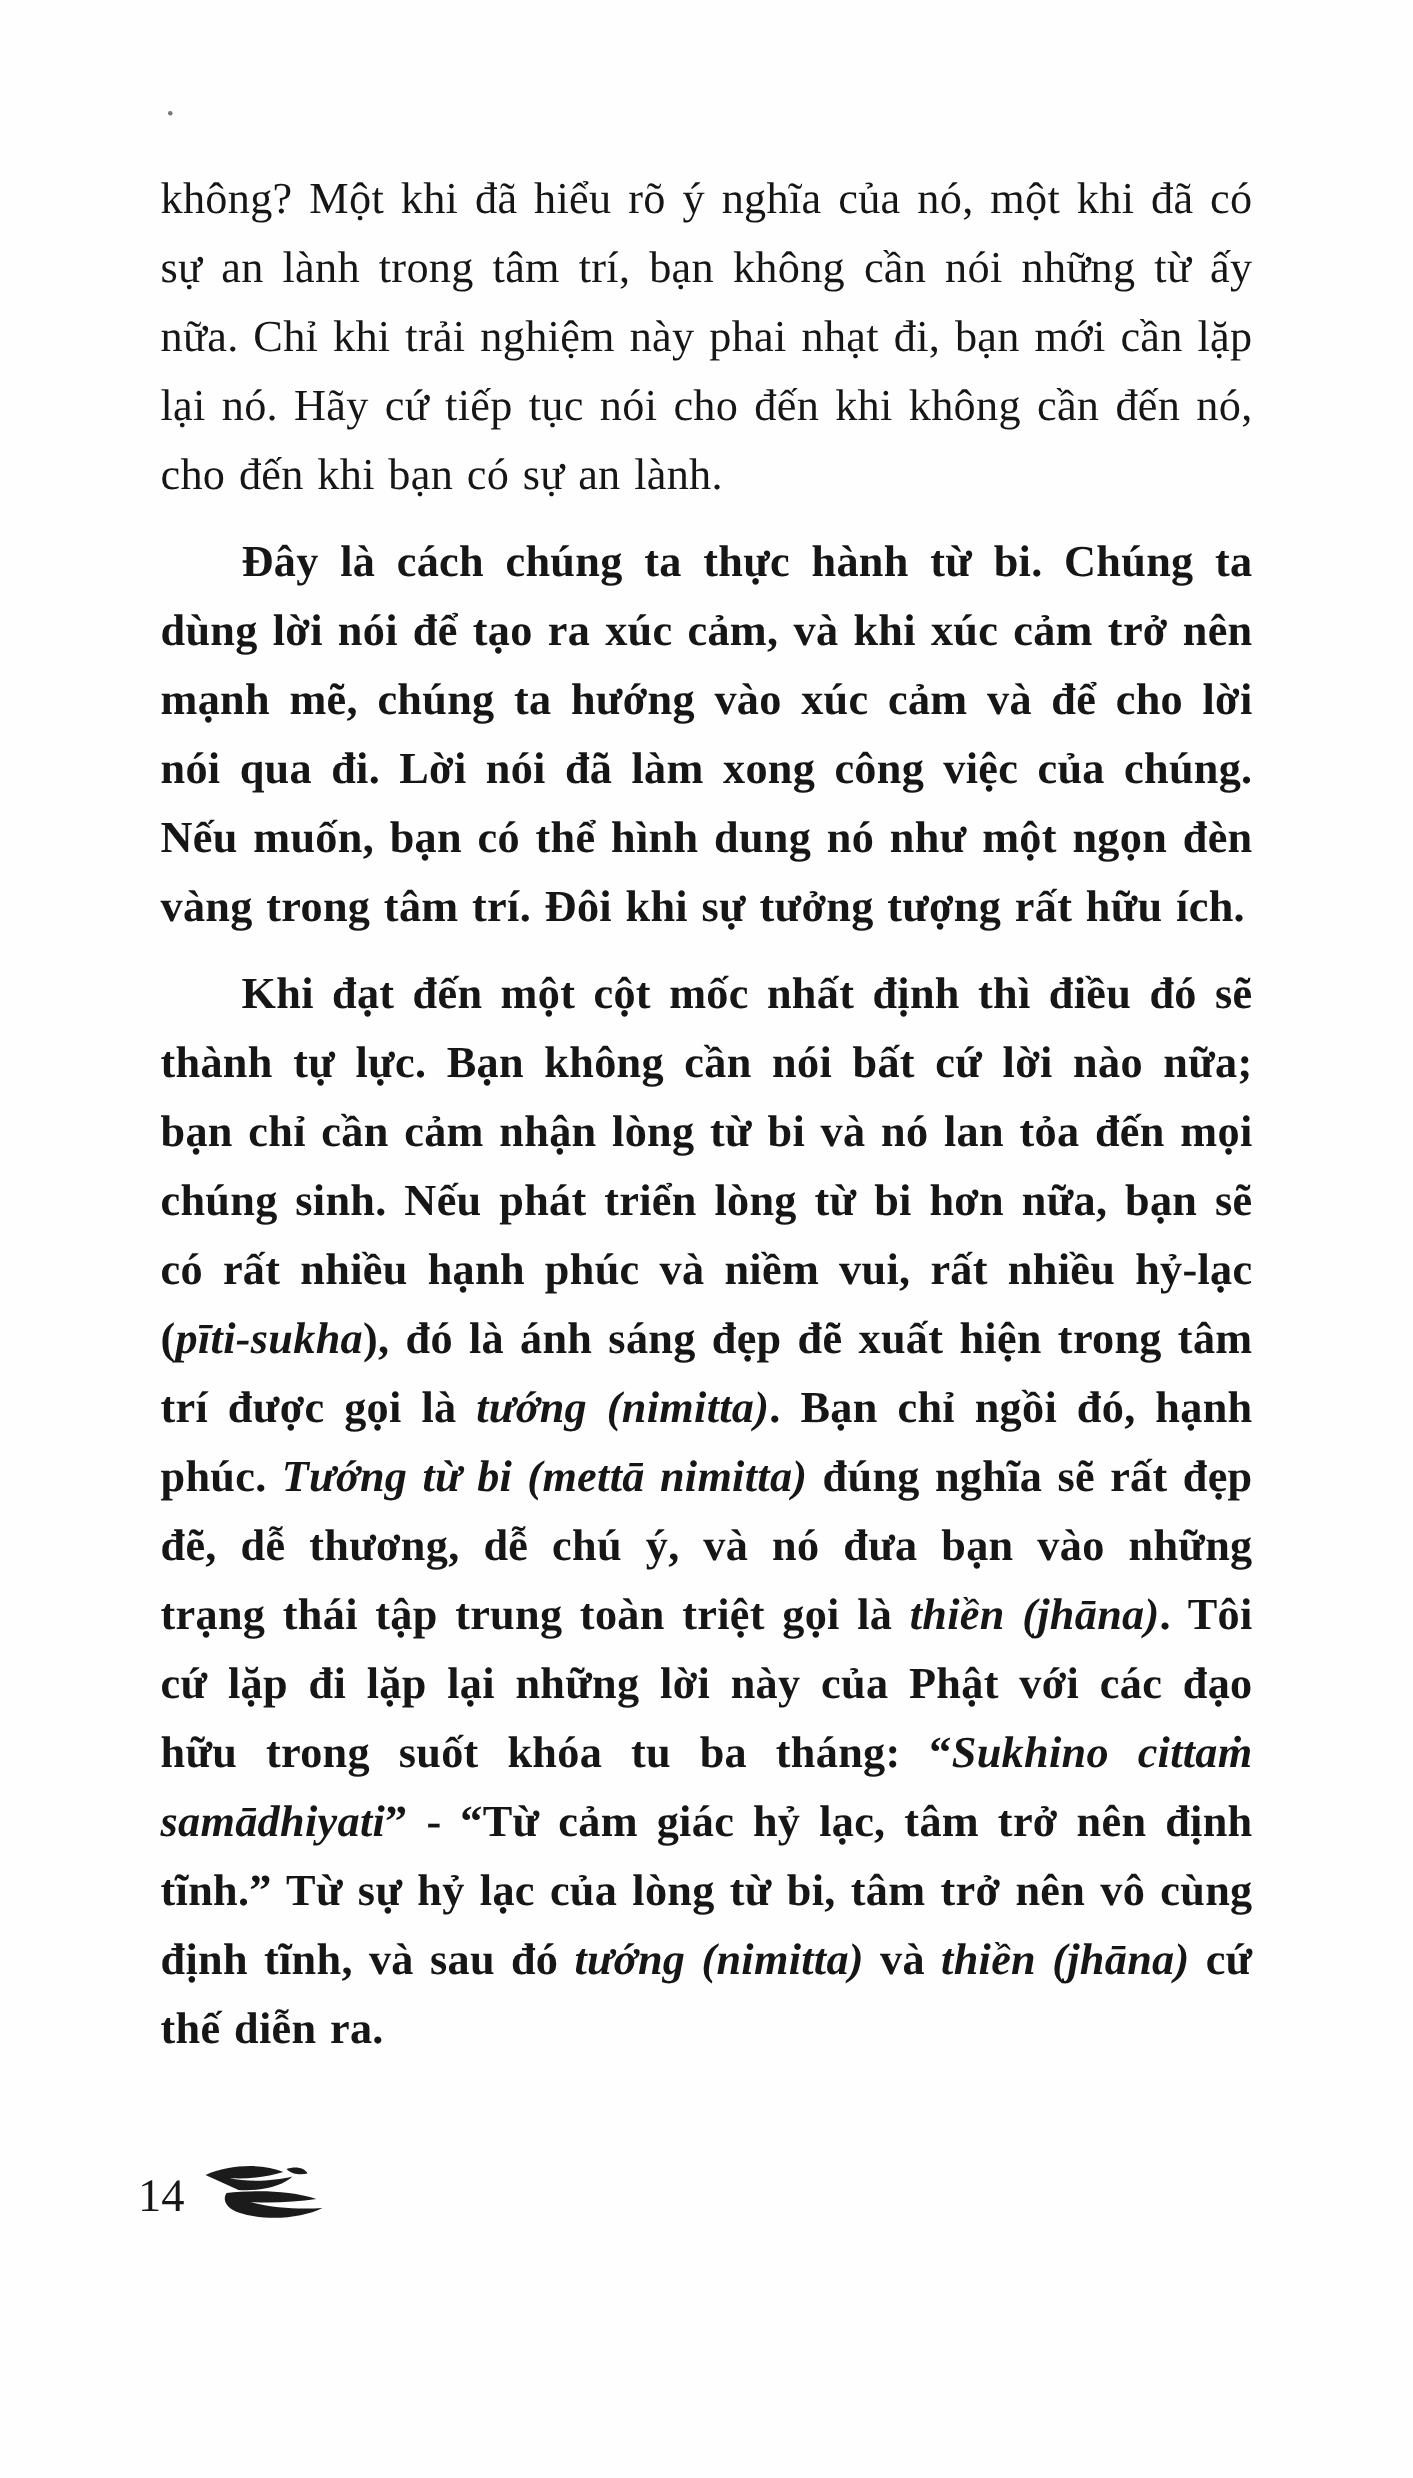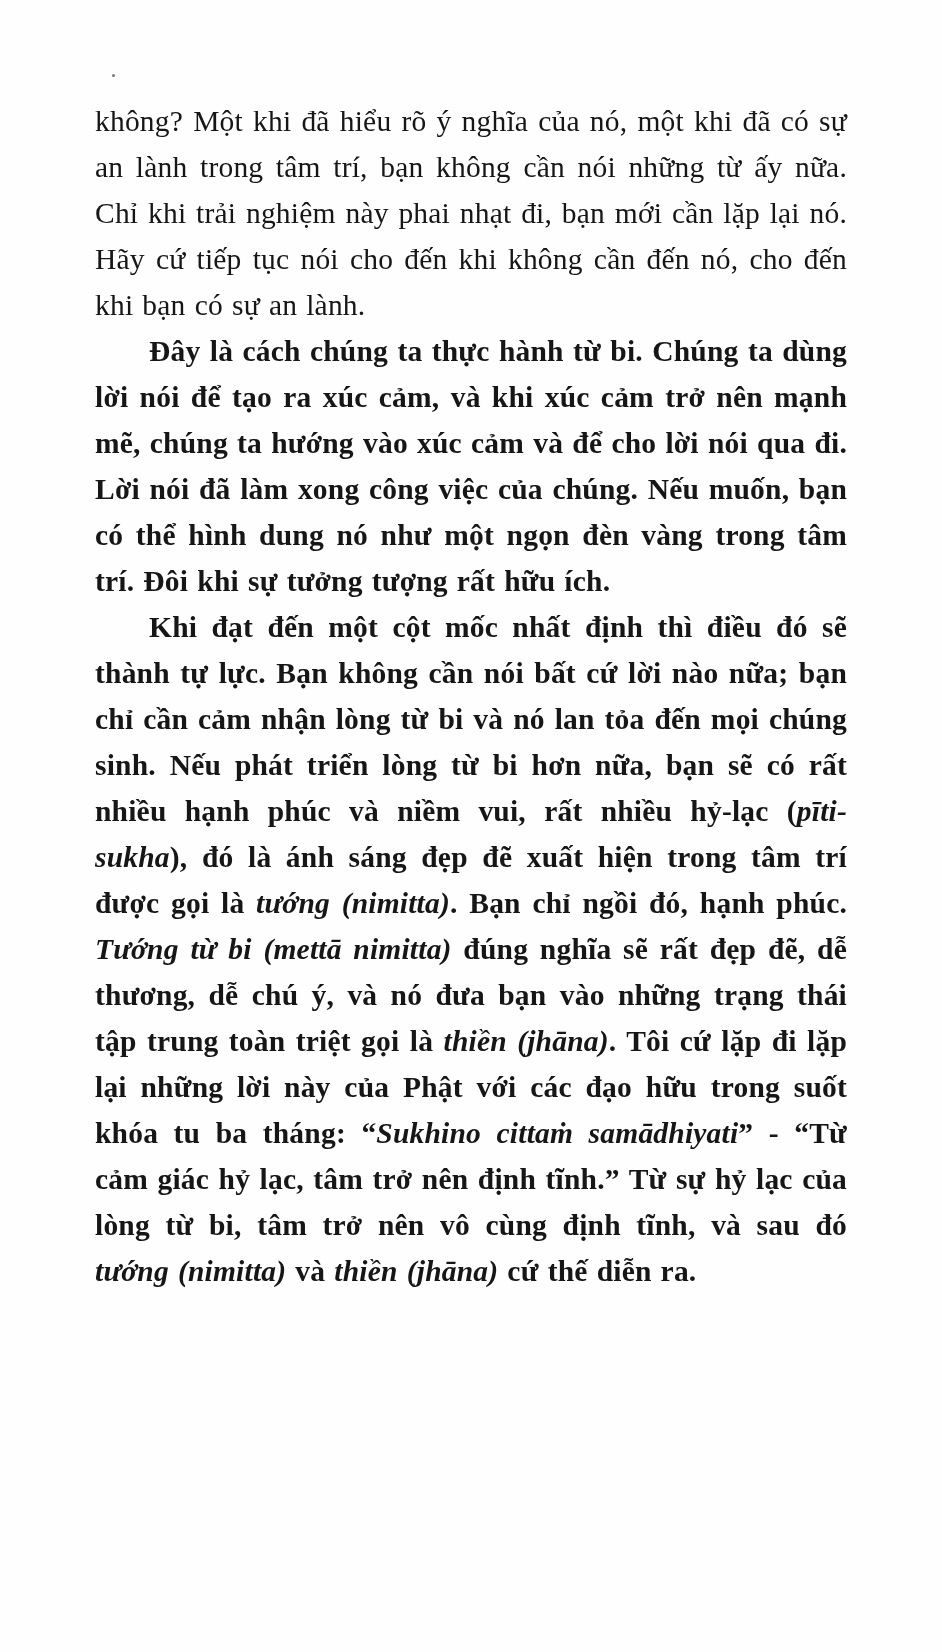--- a/index.html
+++ b/index.html
@@ -23,21 +23,21 @@
     top: 98px;
     width: 752px;
     font-size: 29.5px;
     line-height: 46px;
     text-align: justify;
     text-justify: inter-word;
     letter-spacing: 0.2px;
     word-spacing: 1.5px;
   }
   .text-block p {
-    margin: 0;
+    margin: 12px;
   }
   .text-block p.indent {
     text-indent: 54px;
     font-weight: bold;
   }
   .text-block em {
     font-style: italic;
   }
   .page-footer {
     position: absolute;
@@ -72,14 +72,24 @@
 <div class="page">
 
   <div class="speck"></div>
 
   <div class="text-block">
       <p><span>không? Một khi đã hiểu rõ ý nghĩa của nó, một khi đã có sự an lành trong tâm trí, bạn không cần nói những từ ấy nữa. Chỉ khi trải nghiệm này phai nhạt đi, bạn mới cần lặp lại nó. Hãy cứ tiếp tục nói cho đến khi không cần đến nó, cho đến khi bạn có sự an lành.</span></p>
       <p class="indent"><span>Đây là cách chúng ta thực hành từ bi. Chúng ta dùng lời nói để tạo ra xúc cảm, và khi xúc cảm trở nên mạnh mẽ, chúng ta hướng vào xúc cảm và để cho lời nói qua đi. Lời nói đã làm xong công việc của chúng. Nếu muốn, bạn có thể hình dung nó như một ngọn đèn vàng trong tâm trí. Đôi khi sự tưởng tượng rất hữu ích.</span></p>
       <p class="indent"><span>Khi đạt đến một cột mốc nhất định thì điều đó sẽ thành tự lực. Bạn không cần nói bất cứ lời nào nữa; bạn chỉ cần cảm nhận lòng từ bi và nó lan tỏa đến mọi chúng sinh. Nếu phát triển lòng từ bi hơn nữa, bạn sẽ có rất nhiều hạnh phúc và niềm vui, rất nhiều hỷ-lạc (</span><em>pīti-sukha</em><span>), đó là ánh sáng đẹp đẽ xuất hiện trong tâm trí được gọi là </span><em>tướng (nimitta)</em><span>. Bạn chỉ ngồi đó, hạnh phúc. </span><em>Tướng từ bi (mettā nimitta)</em><span> đúng nghĩa sẽ rất đẹp đẽ, dễ thương, dễ chú ý, và nó đưa bạn vào những trạng thái tập trung toàn triệt gọi là </span><em>thiền (jhāna)</em><span>. Tôi cứ lặp đi lặp lại những lời này của Phật với các đạo hữu trong suốt khóa tu ba tháng: “</span><em>Sukhino cittaṁ samādhiyati</em><span>” - “Từ cảm giác hỷ lạc, tâm trở nên định tĩnh.” Từ sự hỷ lạc của lòng từ bi, tâm trở nên vô cùng định tĩnh, và sau đó </span><em>tướng (nimitta)</em><span> và </span><em>thiền (jhāna)</em><span> cứ thế diễn ra.</span></p>
     </div>
 
+  <div class="page-footer">
+    <span class="page-number">14</span>
+    <span class="ornament">
+      <svg width="92" height="42" viewBox="0 0 92 42" xmlns="http://www.w3.org/2000/svg" aria-hidden="true">
+        <path d="M6 8 C 22 1, 44 0, 58 6 C 48 9, 34 11, 22 10 C 34 13, 52 12, 64 9 C 58 15, 44 19, 28 18 Z" fill="#1b1b1b"></path>
+        <path d="M20 20 C 38 18, 62 18, 80 24 C 66 26, 50 27, 36 26 C 50 30, 68 31, 84 30 C 70 37, 46 39, 28 33 C 20 30, 17 25, 20 20 Z" fill="#1b1b1b"></path>
+        <path d="M60 4 C 66 2, 72 3, 74 7 C 70 8, 64 8, 60 4 Z" fill="#1b1b1b"></path>
+      </svg>
+    </span>
+  </div>
 
 </div>
 
 </body></html>

